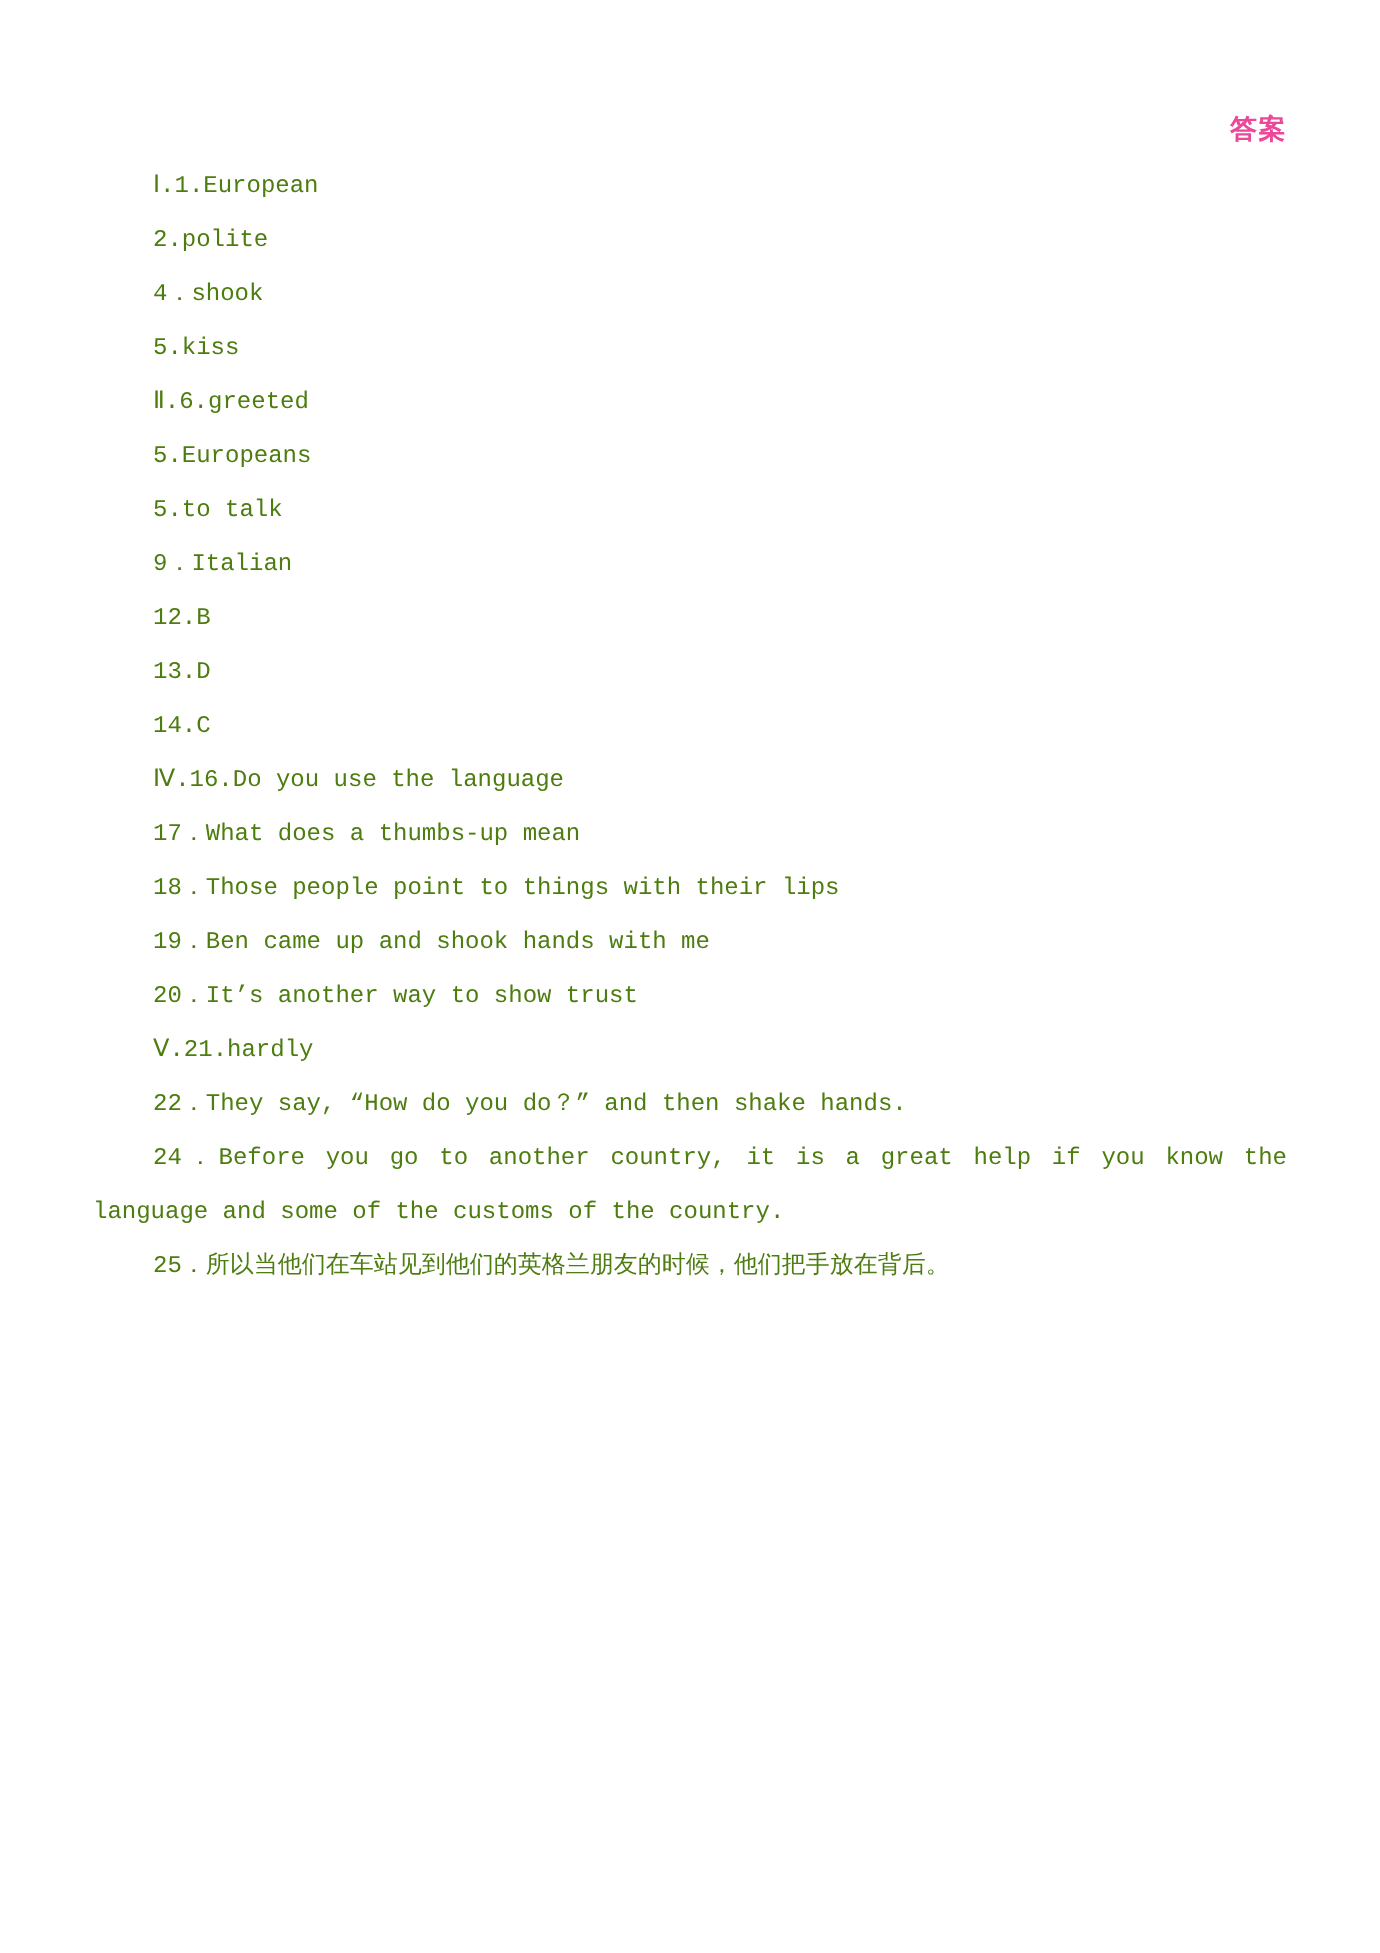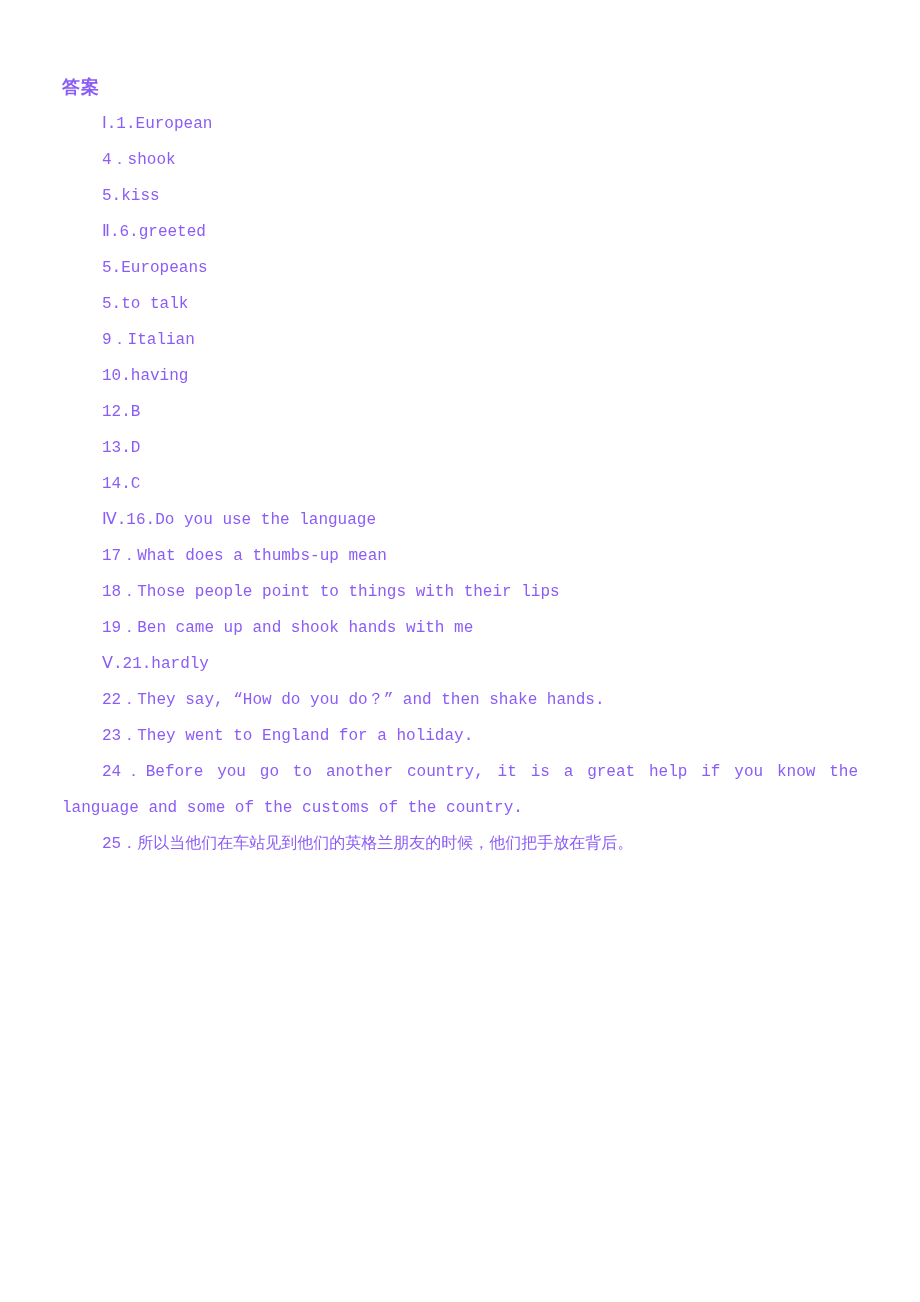--- a/index.html
+++ b/index.html
@@ -18,54 +18,54 @@
     height: 1302px;
     padding: 70px 62px 0 62px;
     background: #ffffff;
   }
   .doc-title {
     margin: 0;
     font-family: "Liberation Mono", "DejaVu Sans Mono", "DejaVu Sans", monospace;
     font-size: 18px;
     font-weight: bold;
     line-height: 36px;
-    text-align: left;
-    color: #8b5cf6;
+    text-align: right;
+    color: #ec4899;
     letter-spacing: 1px;
   }
   .line {
     margin: 0;
     font-family: "Liberation Mono", "DejaVu Sans Mono", "DejaVu Sans", monospace;
     font-size: 16px;
     line-height: 36px;
     text-indent: 40px;
     text-align: justify;
-    color: #8b5cf6;
+    color: #4d7c0f;
   }
 </style>
 </head>
 <body>
 
 <div class="page">
   <h1 class="doc-title">答案</h1>
   <div id="answer-lines">
       <p class="line">Ⅰ.1.European</p>
+      <p class="line">2.polite</p>
       <p class="line">4．shook</p>
       <p class="line">5.kiss</p>
       <p class="line">Ⅱ.6.greeted</p>
       <p class="line">5.Europeans</p>
       <p class="line">5.to talk</p>
       <p class="line">9．Italian</p>
-      <p class="line">10.having</p>
       <p class="line">12.B</p>
       <p class="line">13.D</p>
       <p class="line">14.C</p>
       <p class="line">Ⅳ.16.Do you use the language</p>
       <p class="line">17．What does a thumbs-up mean</p>
       <p class="line">18．Those people point to things with their lips</p>
       <p class="line">19．Ben came up and shook hands with me</p>
+      <p class="line">20．It’s another way to show trust</p>
       <p class="line">Ⅴ.21.hardly</p>
       <p class="line">22．They say, “How do you do？” and then shake hands.</p>
-      <p class="line">23．They went to England for a holiday.</p>
       <p class="line">24．Before you go to another country, it is a great help if you know the language and some of the customs of the country.</p>
       <p class="line">25．所以当他们在车站见到他们的英格兰朋友的时候，他们把手放在背后。</p>
     </div>
 </div>
 
 </body></html>

